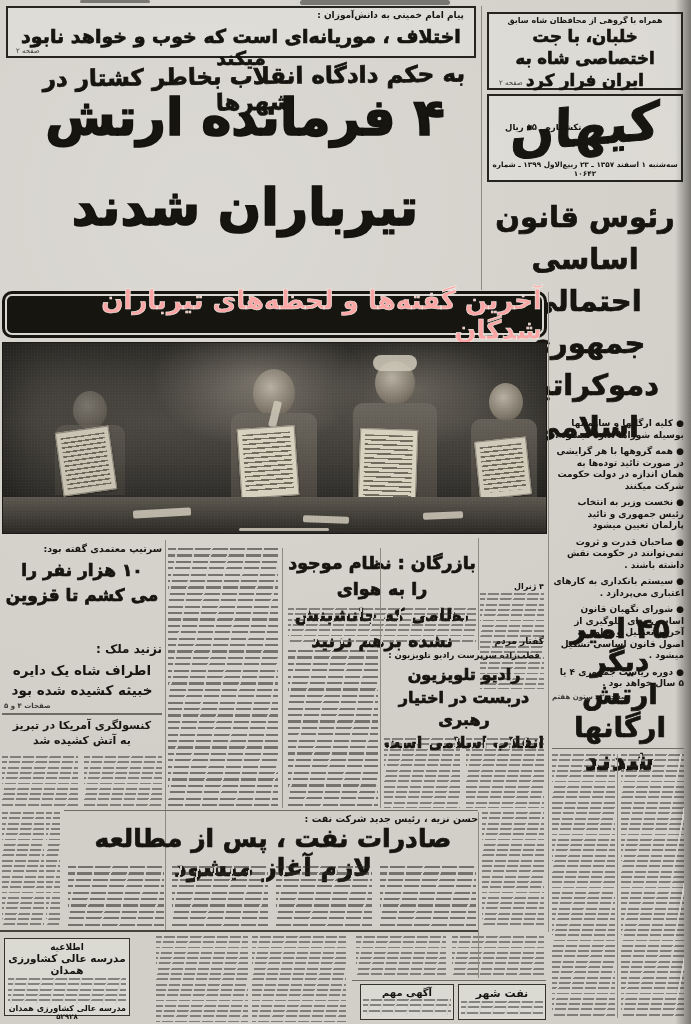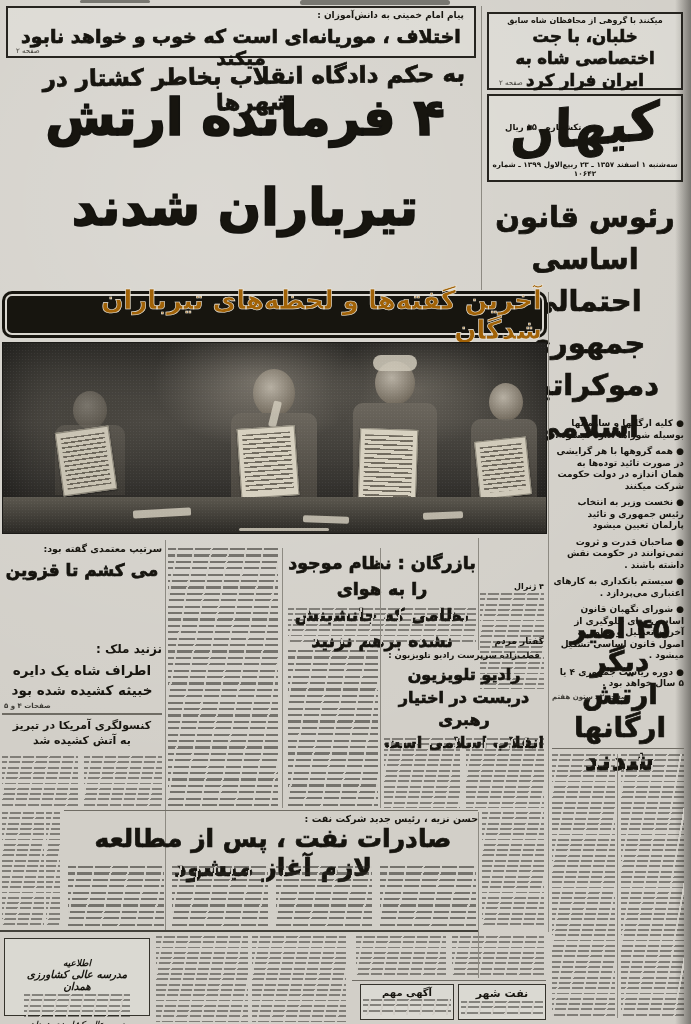--- a/index.html
+++ b/index.html
@@ -31,21 +31,21 @@
   }
   .giant{
     font-size:51px;font-weight:700;letter-spacing:-2px;line-height:1.0;
     -webkit-text-stroke:1.6px #14130f;text-shadow:0 0 1px #14130f;
   }
   .bighead{-webkit-text-stroke:.7px #14130f;}
   .banner{background:#17150f;border-radius:10px;padding:3px;box-sizing:border-box;}
   .banner-inner{
     border:2px solid #d9d6cf;border-radius:7px;height:100%;box-sizing:border-box;
     display:flex;align-items:center;justify-content:center;
-    color:#a16207;font-weight:900;font-size:26px;-webkit-text-stroke:.6px #efece4;
+    color:#fca5a5;font-weight:900;font-size:26px;-webkit-text-stroke:.6px #efece4;
   }
   
   .photo{
     border:1px solid #1c1b18;box-sizing:border-box;
     background:
       radial-gradient(ellipse 150px 95px at 47% 20%, rgba(134,128,118,.85), rgba(134,128,118,0) 70%),
       radial-gradient(ellipse 120px 85px at 76% 24%, rgba(112,107,98,.8), rgba(112,107,98,0) 70%),
       radial-gradient(ellipse 90px 70px at 16% 45%, rgba(70,67,61,.9), rgba(70,67,61,0) 70%),
       linear-gradient(180deg,#3e3c37 0%,#4b4842 42%,#383632 72%,#24221f 100%);
     box-shadow:inset 0 0 55px rgba(0,0,0,.6);
@@ -69,21 +69,21 @@
   <div class="smudge" style="left:80px;top:0;width:70px;height:3px;"></div>
   <div class="gutter"></div>
 
   <div class="abs box" style="left:6px;top:6px;width:470px;height:52px;">
     <div class="abs b" style="right:10px;top:2px;font-size:9px;">پیام امام خمینی به دانش‌آموزان :</div>
     <div class="ctr b bighead" style="margin-top:17px;font-size:19px;">اختلاف ، موریانه‌ای است که خوب و خواهد نابود میکند</div>
     <div class="abs tiny" style="left:8px;bottom:1px;">صفحه ۲</div>
   </div>
 
   <div class="abs box" style="left:487px;top:12px;width:196px;height:78px;">
-    <div class="ctr b" style="margin-top:2px;font-size:8px;">میکنند با گروهی از محافظان شاه سابق</div>
+    <div class="ctr b" style="margin-top:2px;font-size:8px;">همراه با گروهی از محافظان شاه سابق</div>
     <div class="ctr b bighead" style="margin-top:1px;font-size:16.5px;line-height:22px;padding:0 4px;">خلبان، با جت اختصاصی شاه به ایران فرار کرد</div>
     <div class="abs tiny" style="left:10px;bottom:1px;">صفحه ۲</div>
   </div>
 
   <div class="abs ctr b bighead" style="left:28px;top:63px;width:452px;font-size:23px;transform:rotate(-0.7deg);">به حکم دادگاه انقلاب بخاطر کشتار در شهرها</div>
   <div class="abs ctr giant" style="left:14px;top:92px;width:462px;">۴ فرمانده ارتش</div>
   <div class="abs ctr giant" style="left:14px;top:182px;width:462px;">تیرباران شدند</div>
 
   <div class="vrule" style="left:481px;top:6px;height:284px;"></div>
 
@@ -160,20 +160,21 @@
     <div>شدند</div>
   </div>
   <div class="hrule" style="left:552px;top:748px;width:132px;"></div>
   <div class="abs tx-sm" style="left:552px;top:754px;width:63px;height:264px;"></div>
   <div class="vrule" style="left:617px;top:754px;height:264px;"></div>
   <div class="abs tx-sm" style="left:621px;top:754px;width:63px;height:264px;"></div>
 
   <div class="vrule" style="left:165px;top:540px;height:390px;"></div>
   <div class="abs b" style="left:4px;top:543px;width:158px;font-size:9.5px;text-align:right;">سرتیپ معتمدی گفته بود:</div>
   <div class="abs ctr b bighead" style="left:2px;top:558px;width:160px;font-size:17px;line-height:25px;">
+    <div>۱۰ هزار نفر را</div>
     <div>می کشم تا قزوین</div>
   </div>
   <div class="abs b" style="left:4px;top:642px;width:158px;font-size:12px;text-align:right;">نزنید ملک :</div>
   <div class="abs ctr b" style="left:2px;top:660px;width:160px;font-size:13.5px;line-height:20px;">
     <div>اطراف شاه یک دایره</div>
     <div>خبیثه کشیده شده بود</div>
   </div>
   <div class="abs tiny b" style="left:4px;top:702px;">صفحات ۴ و ۵</div>
   <div class="hrule" style="left:2px;top:713px;width:160px;height:2px;"></div>
   <div class="abs ctr b" style="left:2px;top:718px;width:160px;font-size:11px;line-height:15px;">
@@ -215,21 +216,21 @@
   <div class="hrule" style="left:64px;top:810px;width:414px;"></div>
   <div class="abs b" style="left:240px;top:813px;width:238px;font-size:9.5px;text-align:right;">حسن نزیه ، رئیس جدید شرکت نفت :</div>
   <div class="abs ctr b bighead" style="left:68px;top:824px;width:410px;font-size:25px;">صادرات نفت ، پس از مطالعه لازم آغاز میشود</div>
   <div class="abs tx" style="left:68px;top:866px;width:96px;height:62px;"></div>
   <div class="abs tx" style="left:172px;top:866px;width:96px;height:62px;"></div>
   <div class="abs tx" style="left:276px;top:866px;width:96px;height:62px;"></div>
   <div class="abs tx" style="left:380px;top:866px;width:96px;height:62px;"></div>
 
   <div class="hrule" style="left:0;top:930px;width:478px;height:2px;background:#44423b;"></div>
 
-  <div class="abs thinbox" style="left:4px;top:938px;width:146px;height:78px;padding:19px;font-style:italic;">
+  <div class="abs thinbox" style="left:4px;top:938px;width:126px;height:78px;padding:3px;">
     <div class="ctr b" style="font-size:9px;">اطلاعیه</div>
     <div class="ctr b" style="font-size:10.5px;">مدرسه عالی کشاورزی همدان</div>
     <div class="tx-sm" style="height:26px;margin-top:2px;"></div>
     <div class="b" style="font-size:8px;text-align:right;">مدرسه عالی کشاورزی همدان</div>
     <div class="ctr b" style="font-size:7px;">۵۲۹۲۸</div>
   </div>
 
   <div class="abs tx-sm" style="left:156px;top:936px;width:92px;height:86px;"></div>
   <div class="abs tx-sm" style="left:252px;top:936px;width:94px;height:86px;"></div>
 

